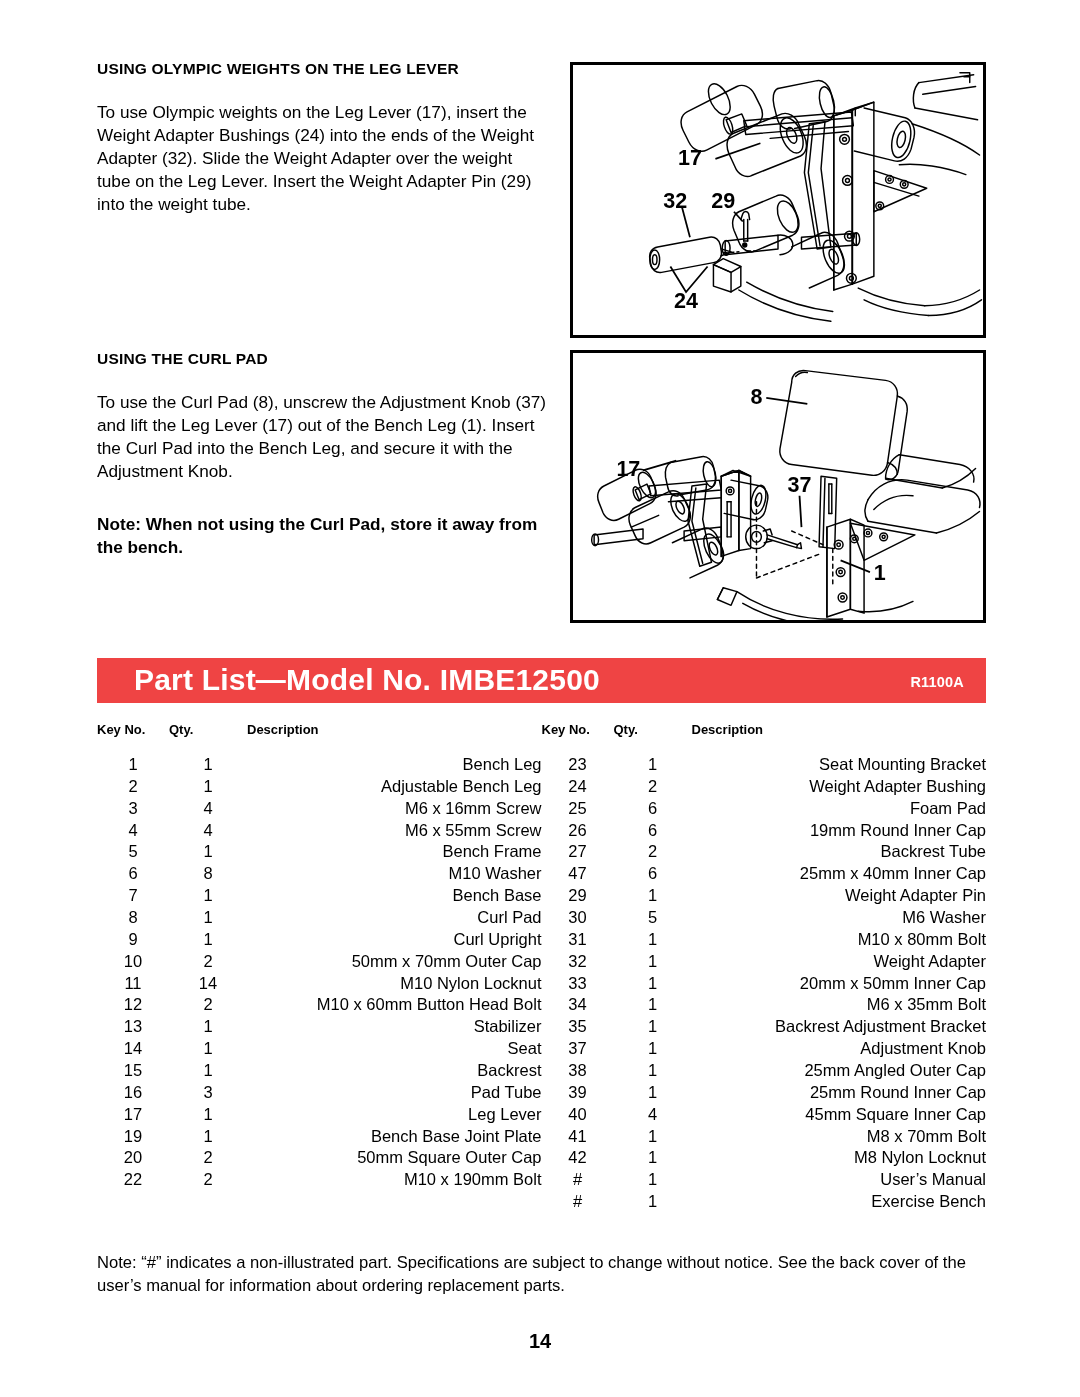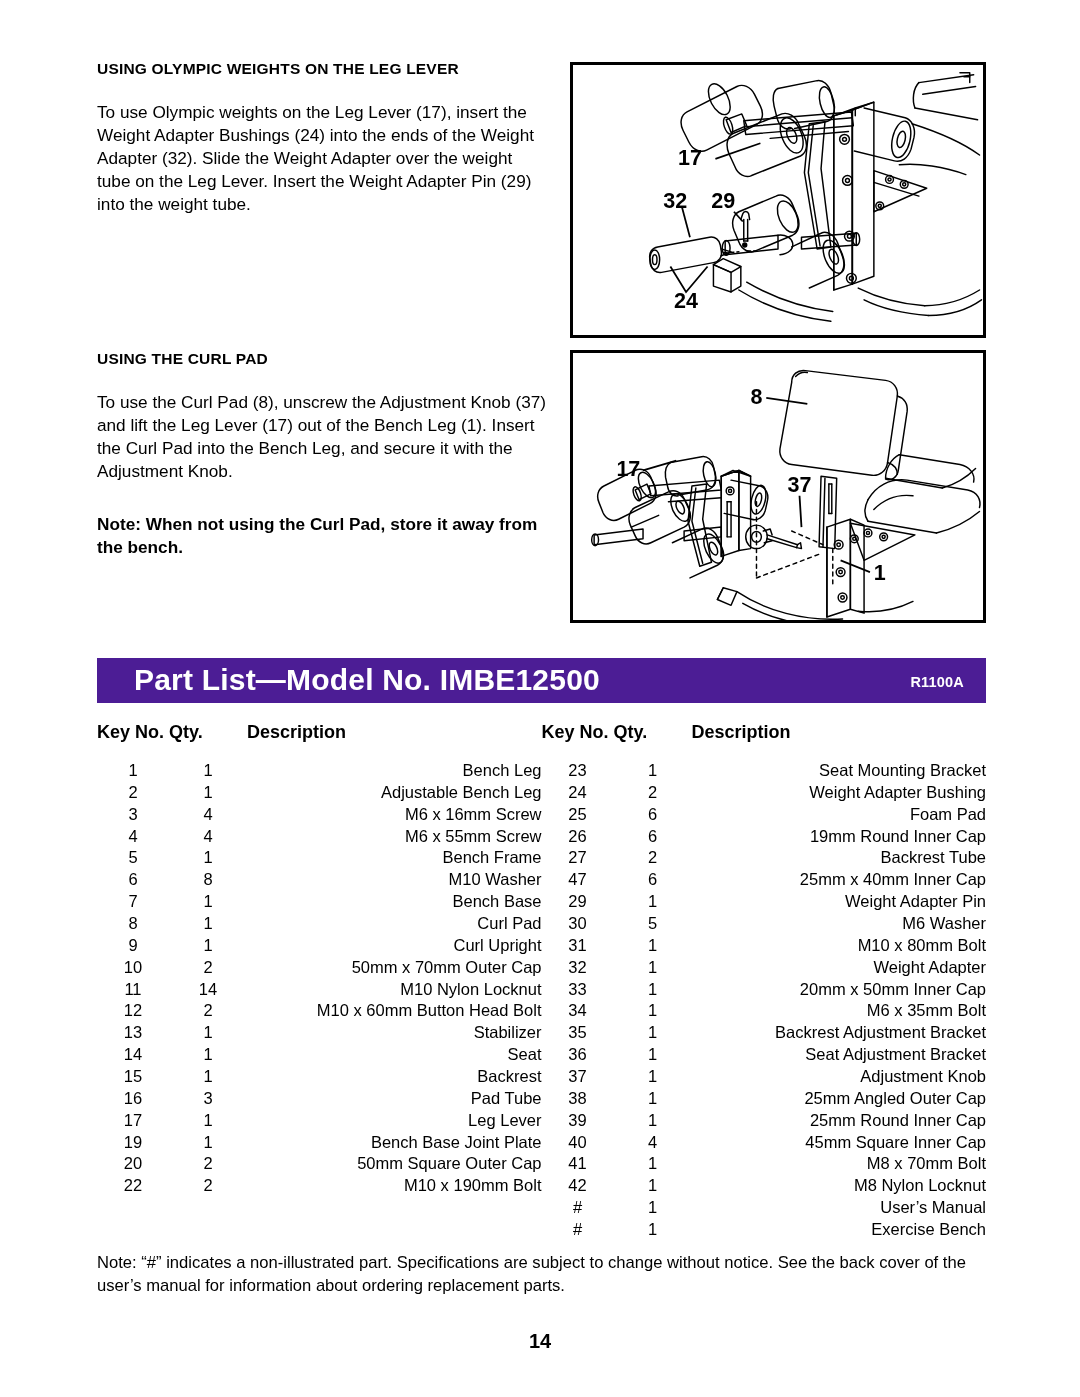--- a/index.html
+++ b/index.html
@@ -72,21 +72,21 @@
   #illus-2 { left: 570px; top: 350px; width: 416px; height: 273px; }
   .illus-box svg { display: block; width: 100%; height: 100%; }
 
   
   .banner {
     position: absolute;
     left: 97px;
     top: 658px;
     width: 889px;
     height: 45px;
-    background: #4c1d95;
+    background: #ef4444;
     color: #ffffff;
     box-sizing: border-box;
   }
   .banner-title {
     position: absolute;
     left: 37px;
     top: 50%;
     transform: translateY(-52%);
     font-size: 30px;
     font-weight: bold;
@@ -115,21 +115,21 @@
     width: 100%;
   }
   .parts-col { width: 50%; }
 
   table.parts {
     border-collapse: collapse;
     width: 100%;
     font-size: 16.5px;
   }
   table.parts th {
-    font-size: 18px;
+    font-size: 13px;
     font-weight: bold;
     text-align: left;
     padding: 0 0 17px 0;
     white-space: nowrap;
   }
   table.parts td {
     padding: 0 0 0.5px 0;
     line-height: 1.295;
     white-space: nowrap;
   }
@@ -618,25 +618,20 @@
                 <td class="c-key">34</td>
                 <td class="c-qty">1</td>
                 <td class="c-desc">M6 x 35mm Bolt</td>
               </tr>
               <tr>
                 <td class="c-key">35</td>
                 <td class="c-qty">1</td>
                 <td class="c-desc">Backrest Adjustment Bracket</td>
               </tr>
               <tr>
-                <td class="c-key">36</td>
-                <td class="c-qty">1</td>
-                <td class="c-desc">Seat Adjustment Bracket</td>
-              </tr>
-              <tr>
                 <td class="c-key">37</td>
                 <td class="c-qty">1</td>
                 <td class="c-desc">Adjustment Knob</td>
               </tr>
               <tr>
                 <td class="c-key">38</td>
                 <td class="c-qty">1</td>
                 <td class="c-desc">25mm Angled Outer Cap</td>
               </tr>
               <tr>

